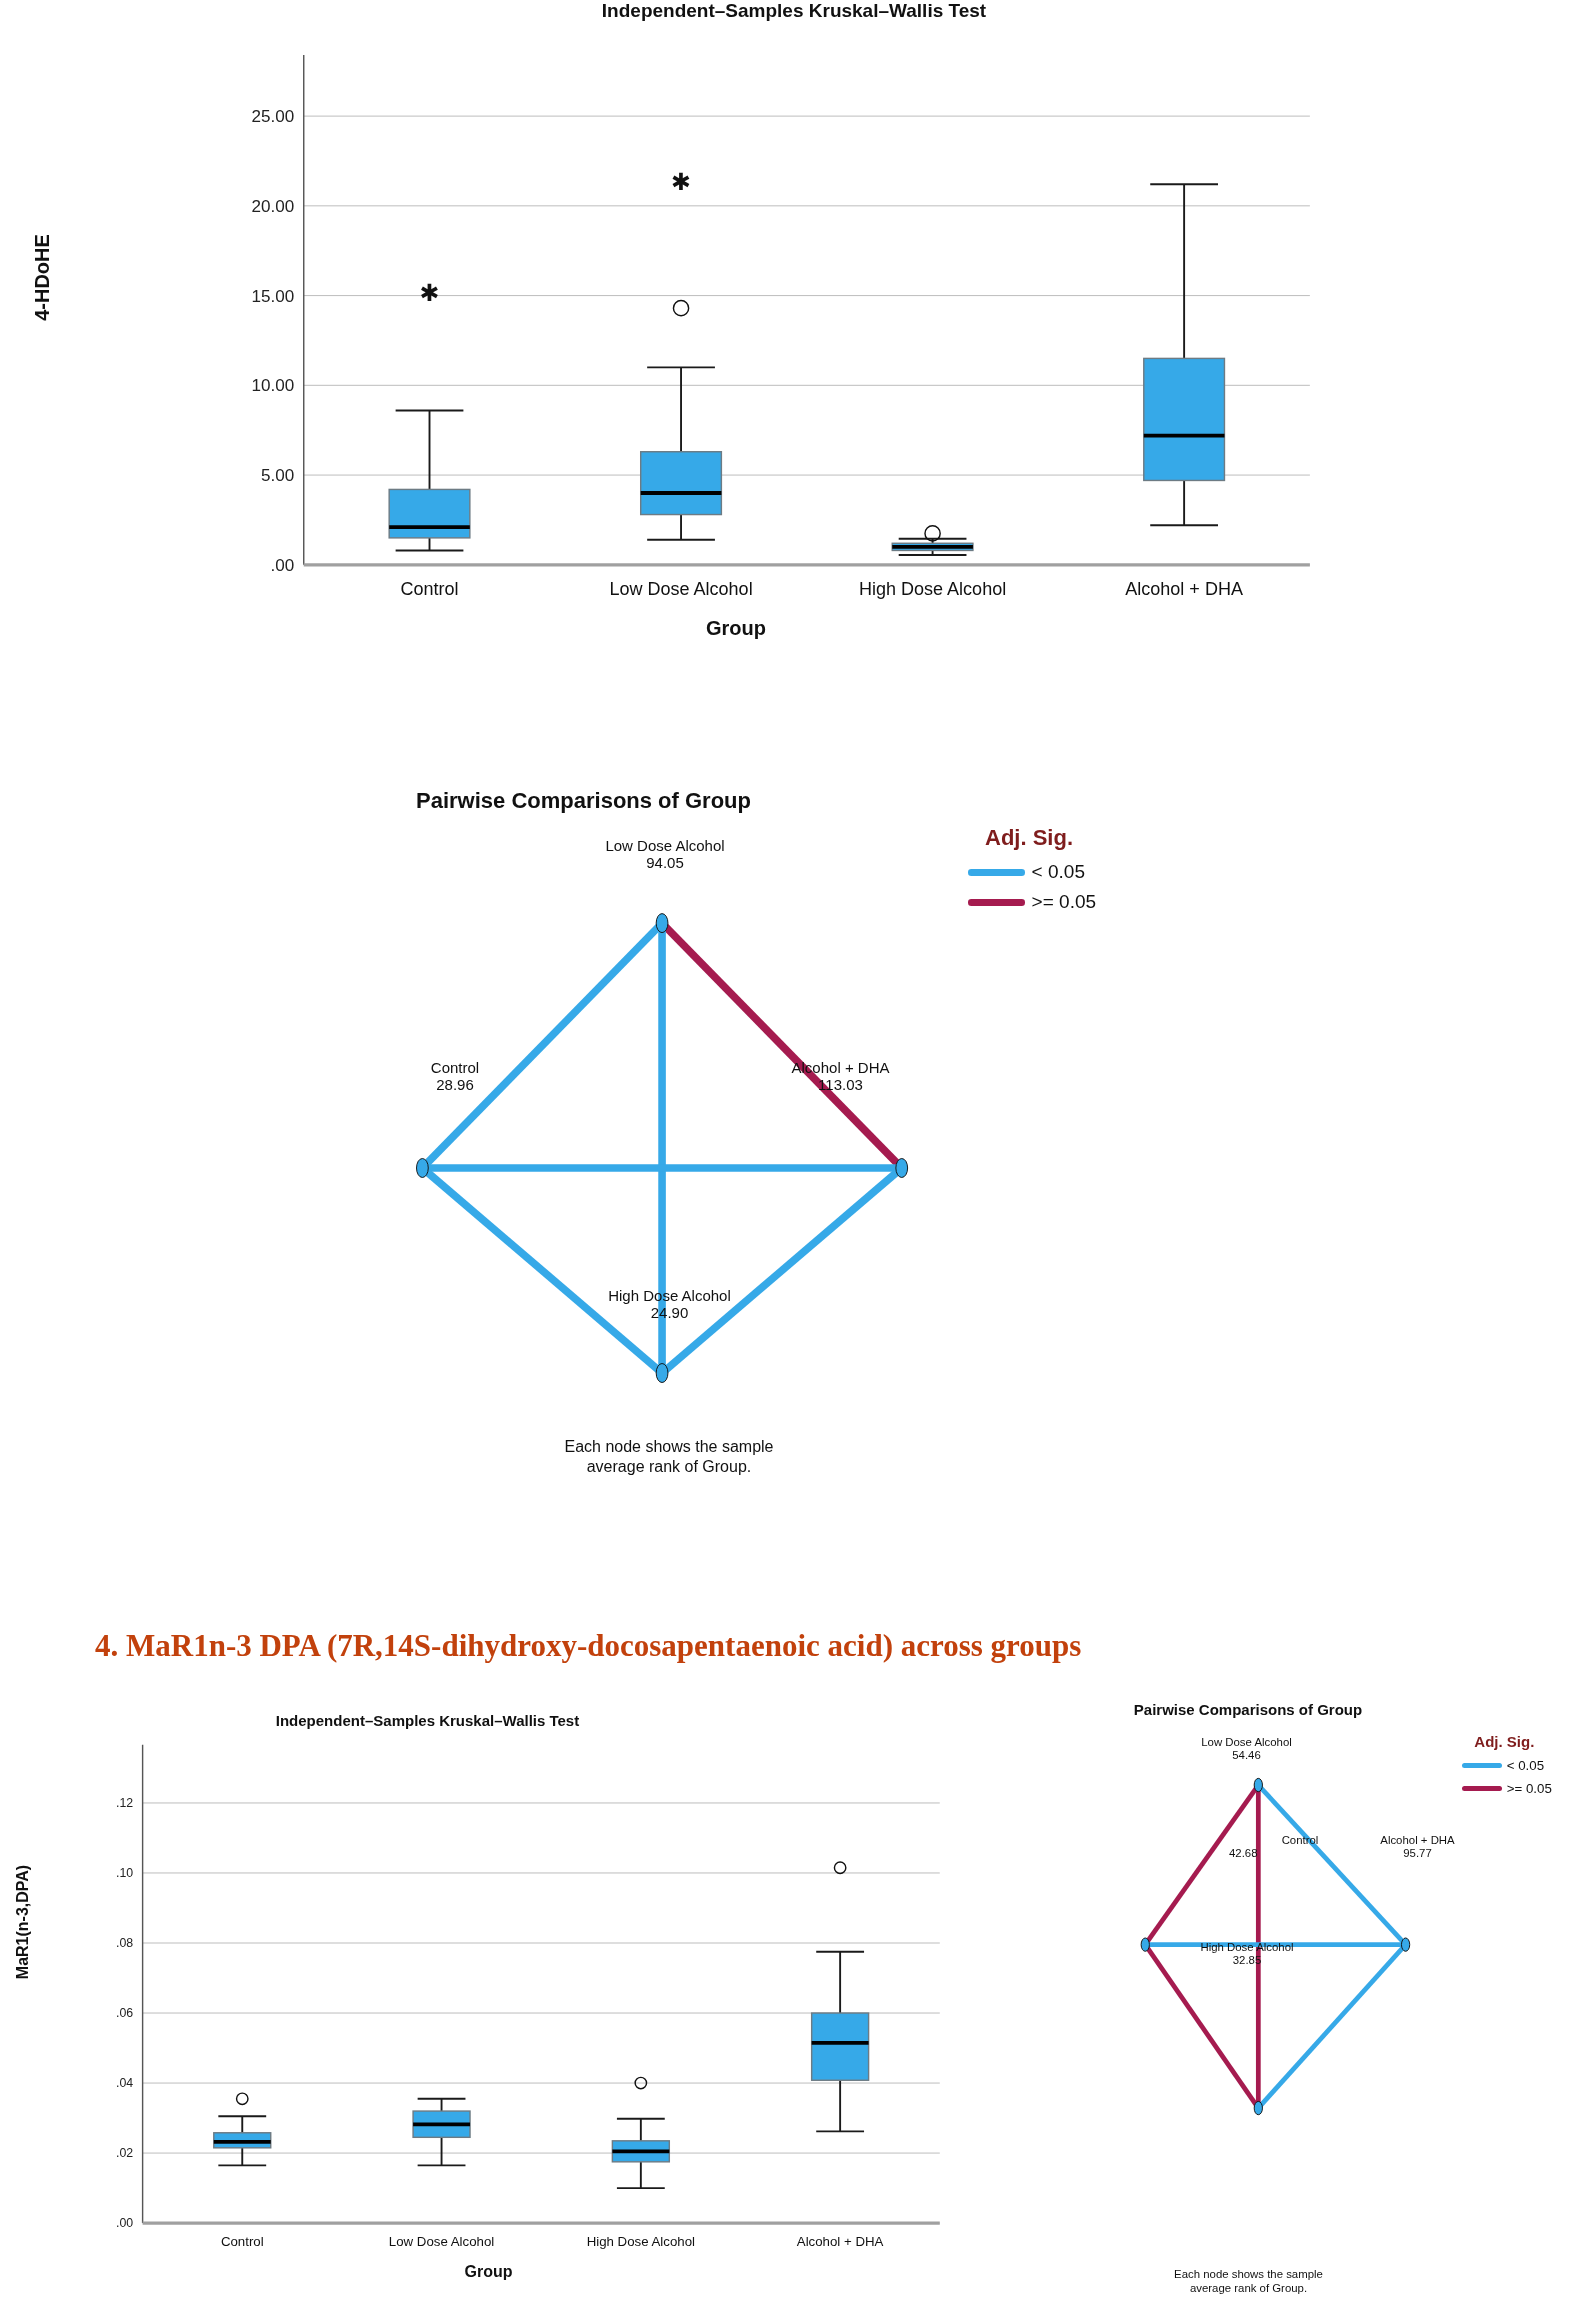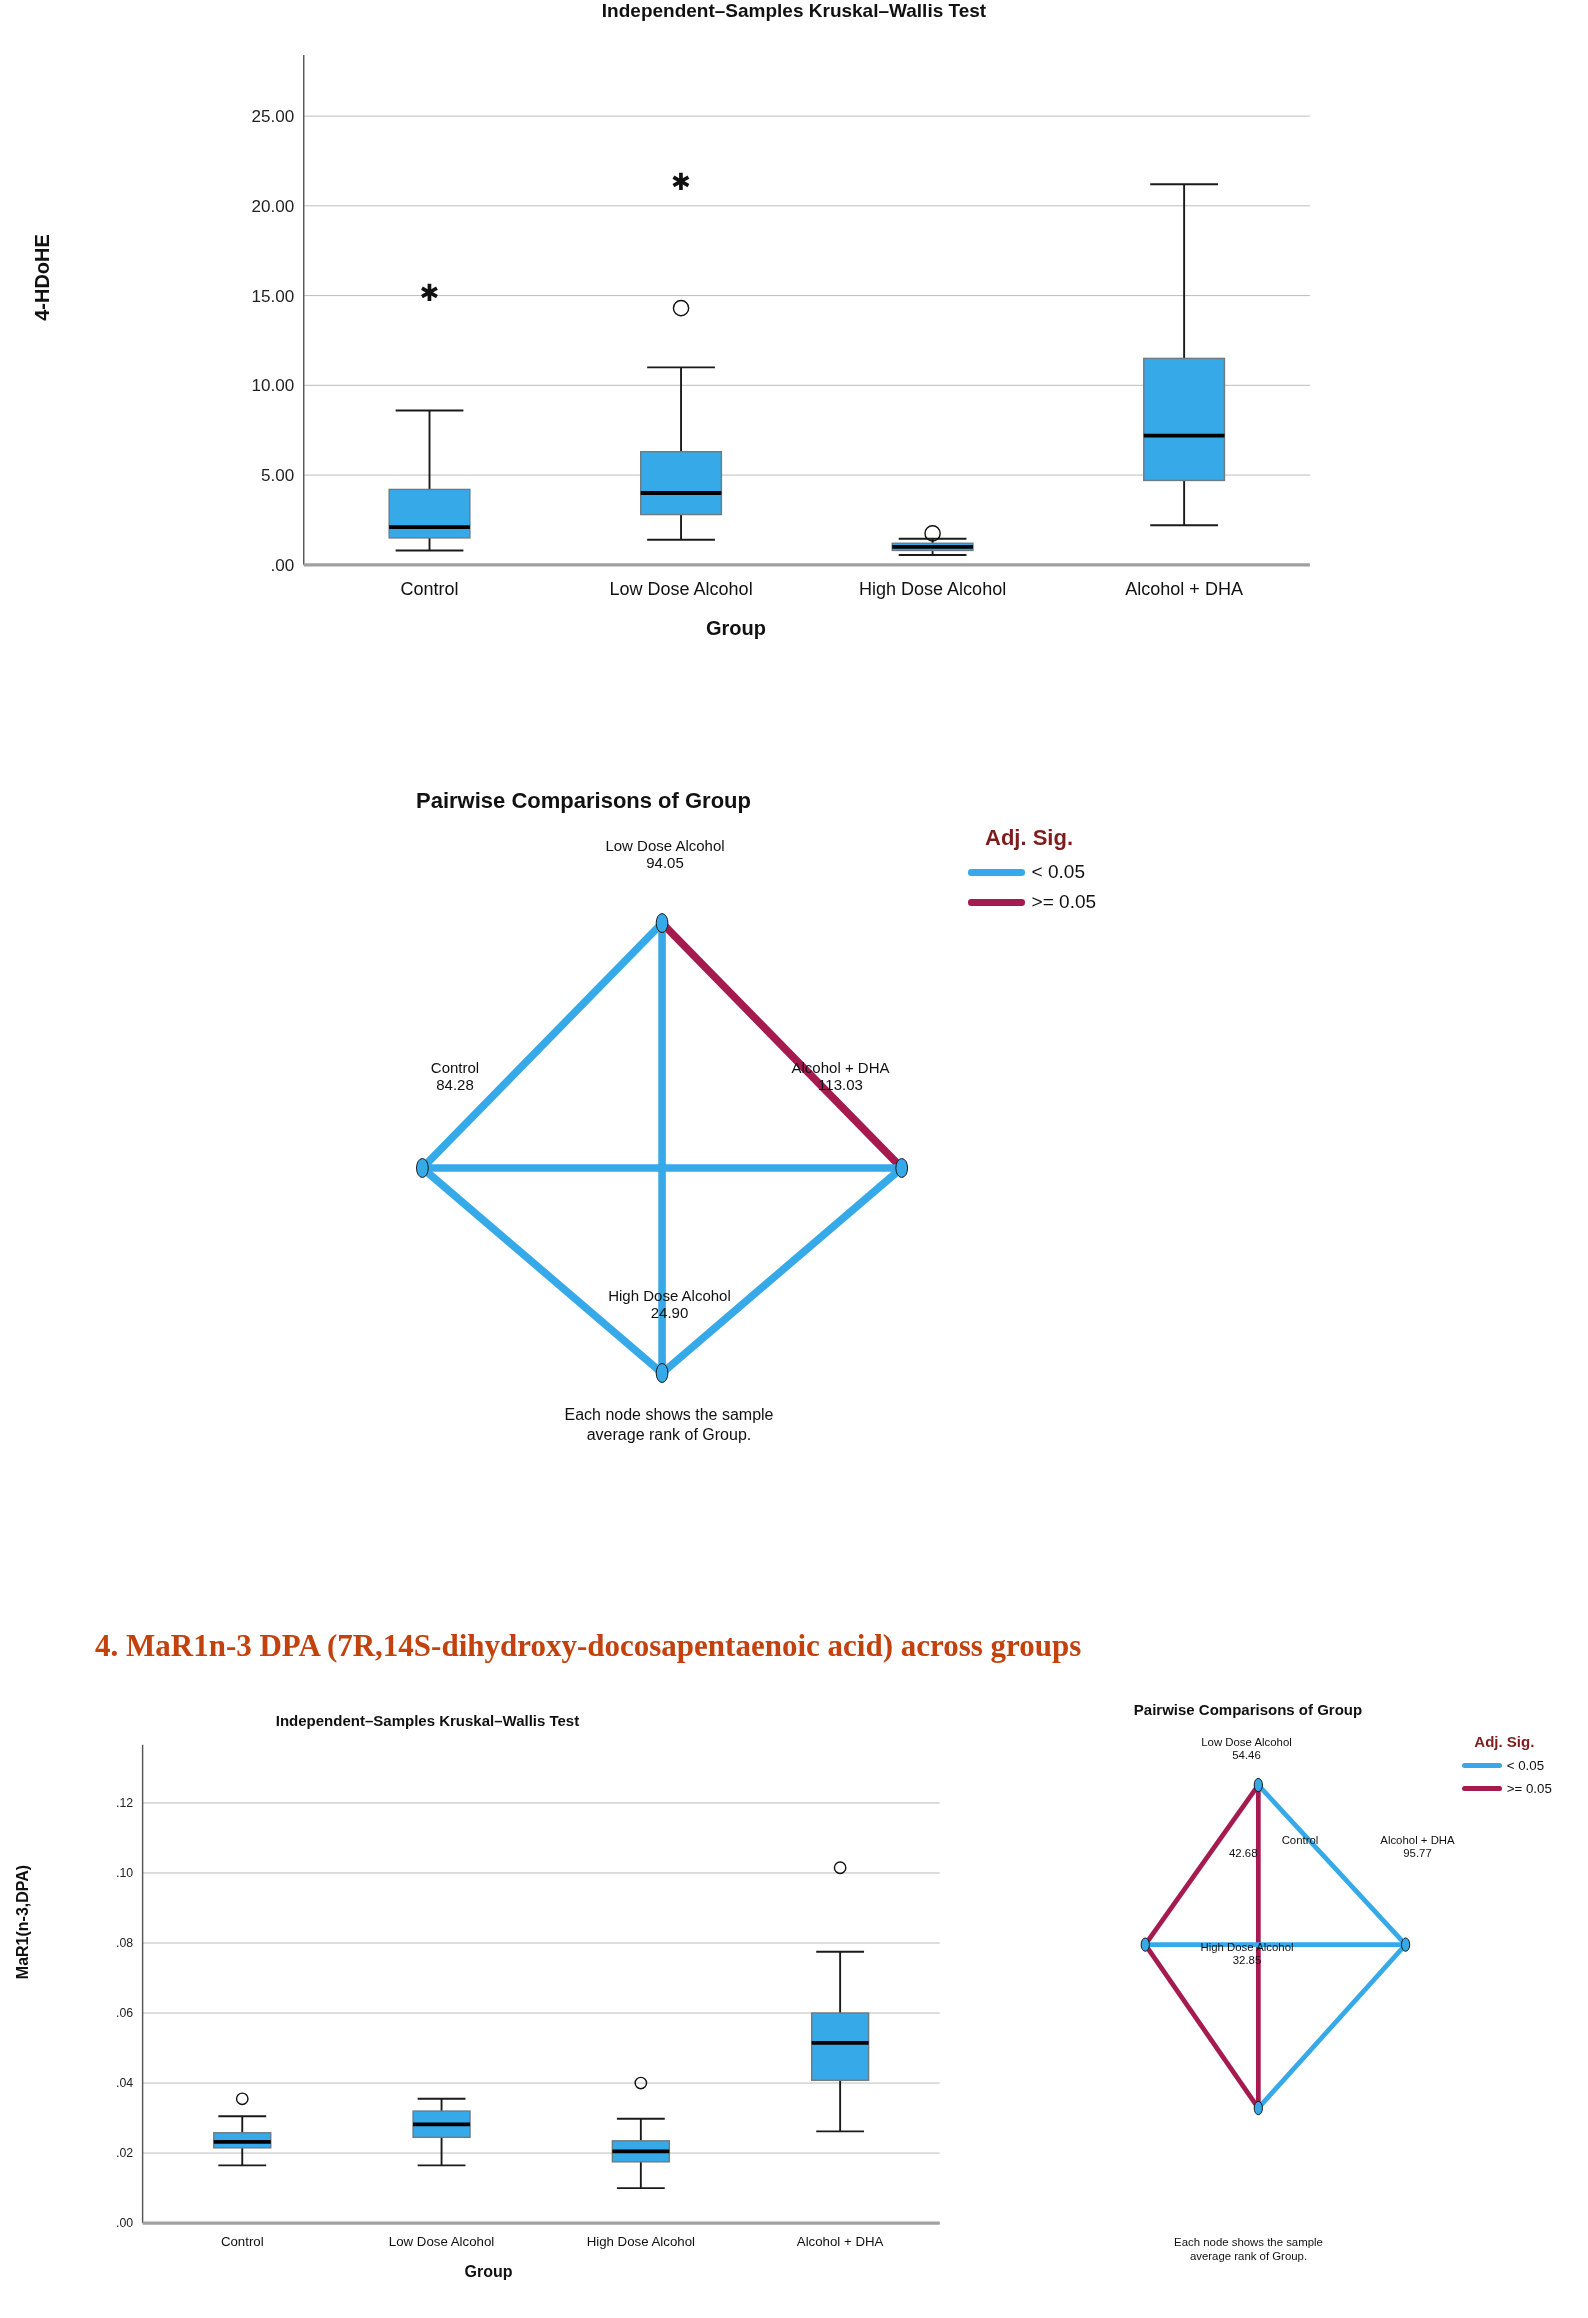--- a/index.html
+++ b/index.html
@@ -1,21 +1,21 @@
 <!DOCTYPE html>
 <html style="font-size:7.6px"><head>
 <meta charset="utf-8">
 <style>
   html,body{margin:0;padding:0;background:#ffffff;}
   body{width:1588px;height:2319px;position:relative;font-family:"Liberation Sans",sans-serif;color:#000;}
   .panel{position:absolute;}
   .ttl{font-weight:bold;text-align:center;color:#111;}
   .axlabel{font-weight:bold;color:#111;}
   svg{display:block;overflow:visible;}
-  .capt{text-align:center;color:#111;line-height:1.22;}
+  .capt{text-align:center;color:#111;line-height:1.22;margin-top:32px;}
   .legtitle{font-weight:bold;color:#7f1d1d;}
   .legrow{display:flex;align-items:center;gap:6.6px;margin-top:8px;}
   .legswatch{border-radius:3.3px;}
   .leglabel{color:#111;white-space:nowrap;}
   .nodelbl{position:absolute;text-align:center;color:#111;line-height:1.15;white-space:nowrap;}
   .heading{font-family:"Liberation Serif",serif;font-weight:bold;color:#c2410c;}
 </style>
 </head>
 <body>
 
@@ -102,21 +102,21 @@
       <ellipse cx="1900" cy="800" rx="12.4" ry="20" fill="#36a9e8" stroke="#111" stroke-width="2"></ellipse>
       <ellipse cx="1395" cy="1232" rx="12.4" ry="20" fill="#36a9e8" stroke="#111" stroke-width="2"></ellipse>
     </svg>
 
   <div class="nodelbl" style="left:570px;top:49px;width:190px;font-size:15px;">
     <div>Low Dose Alcohol</div>
     <div>94.05</div>
   </div>
   <div class="nodelbl" style="left:365px;top:271px;width:180px;font-size:15px;">
     <div>Control</div>
-    <div>84.28</div>
+    <div>28.96</div>
   </div>
   <div class="nodelbl" style="left:741px;top:271px;width:199px;font-size:15px;">
     <div>Alcohol + DHA</div>
     <div>113.03</div>
   </div>
   <div class="nodelbl" style="left:570px;top:499px;width:199px;font-size:15px;">
     <div>High Dose Alcohol</div>
     <div>24.90</div>
   </div>
 

